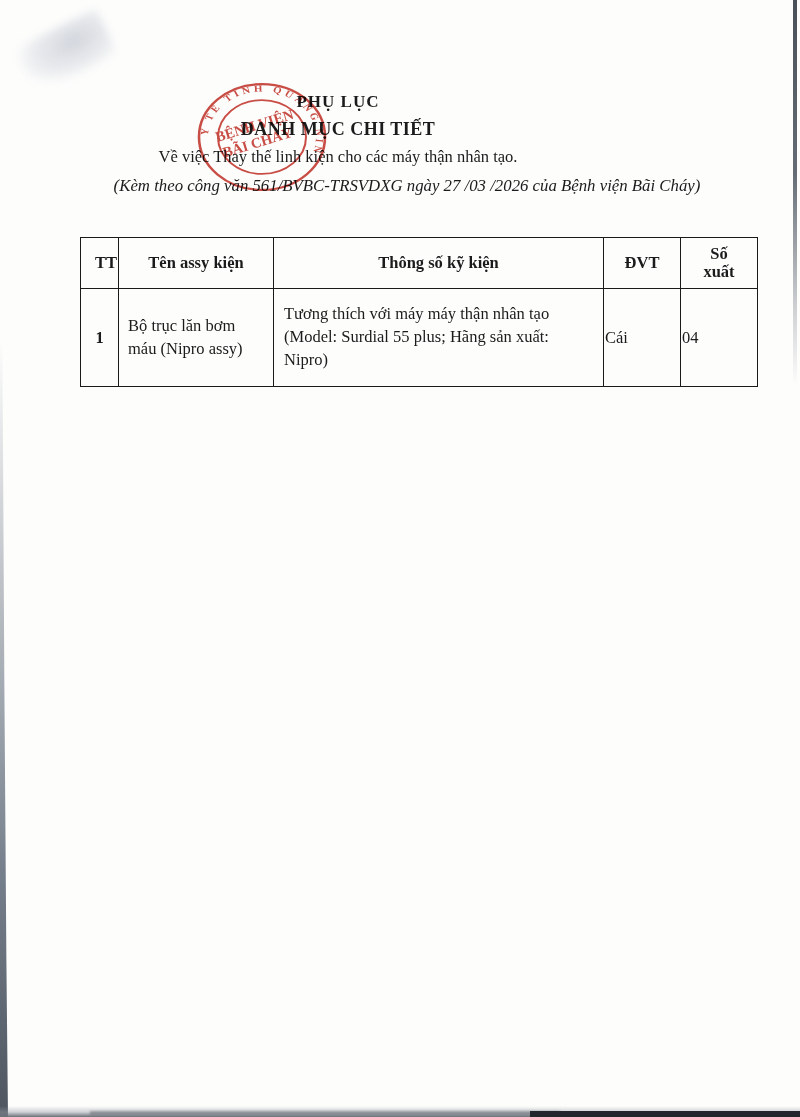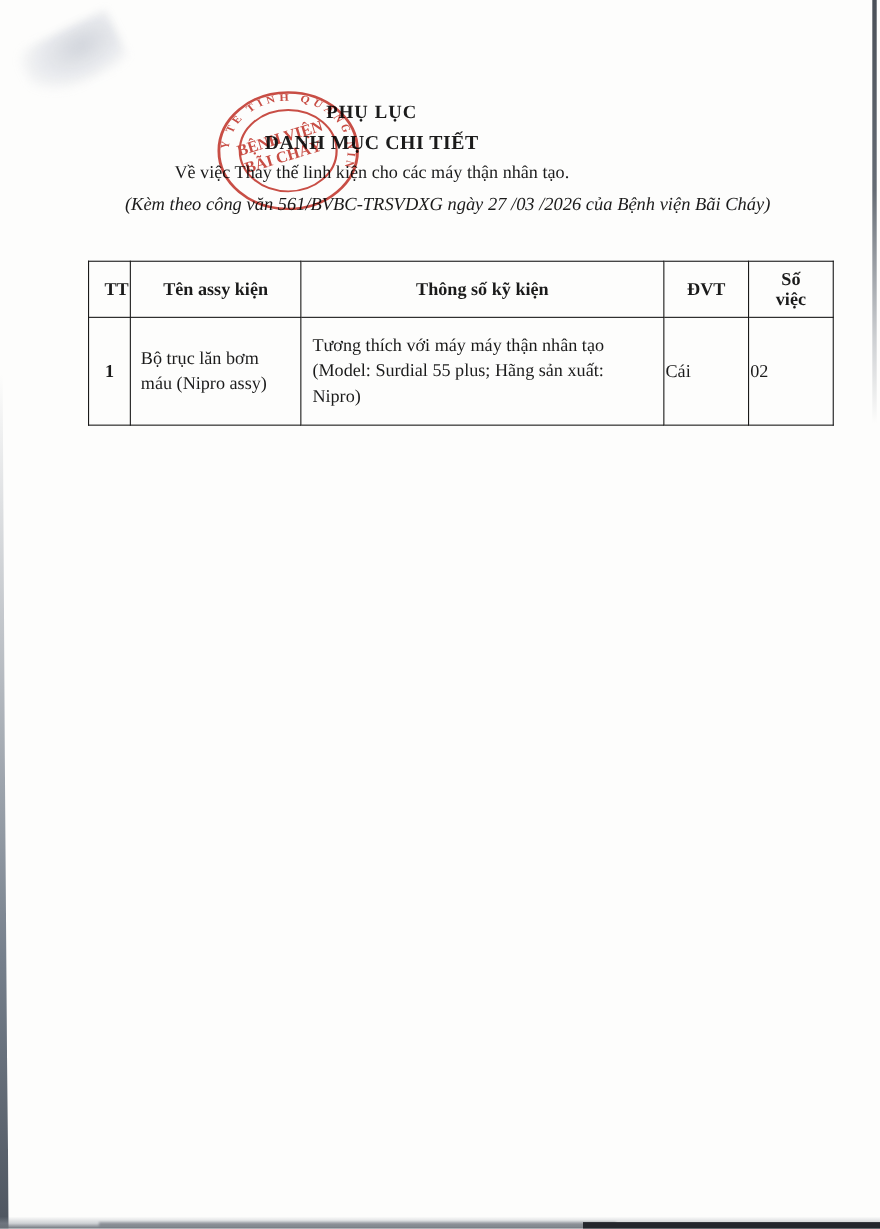--- a/index.html
+++ b/index.html
@@ -109,28 +109,28 @@
           <col style="width:330px">
           <col style="width:77px">
           <col style="width:77px">
       </colgroup>
       <thead>
         <tr>
           <th>TT</th>
           <th>Tên assy kiện</th>
           <th>Thông số kỹ kiện</th>
           <th>ĐVT</th>
-          <th>Số việc</th>
+          <th>Số xuất</th>
         </tr>
       </thead>
       <tbody>
         <tr>
           <td class="c-tt">1</td>
           <td class="c-ten">Bộ trục lăn bơm máu (Nipro assy)</td>
           <td class="c-spec">Tương thích với máy máy thận nhân tạo (Model: Surdial 55 plus; Hãng sản xuất: Nipro)</td>
           <td class="c-dvt">Cái</td>
-          <td class="c-qty">02</td>
+          <td class="c-qty">04</td>
         </tr>
       </tbody>
     </table>
   </div>
 
 </div>
 
 </body></html>

